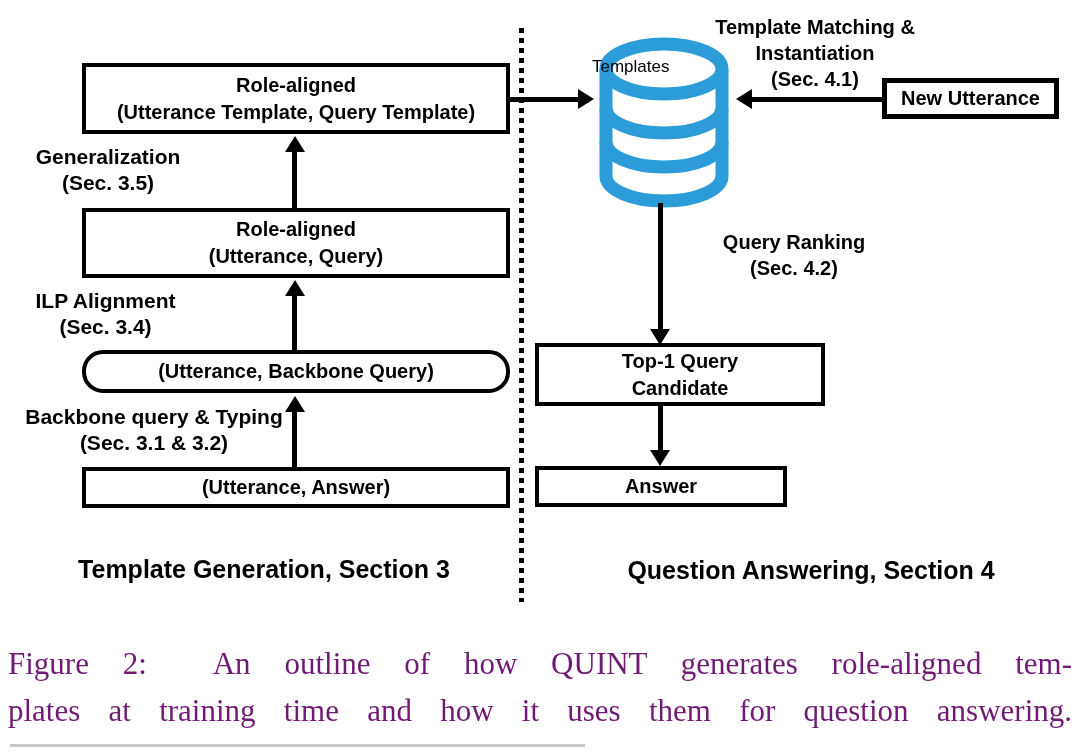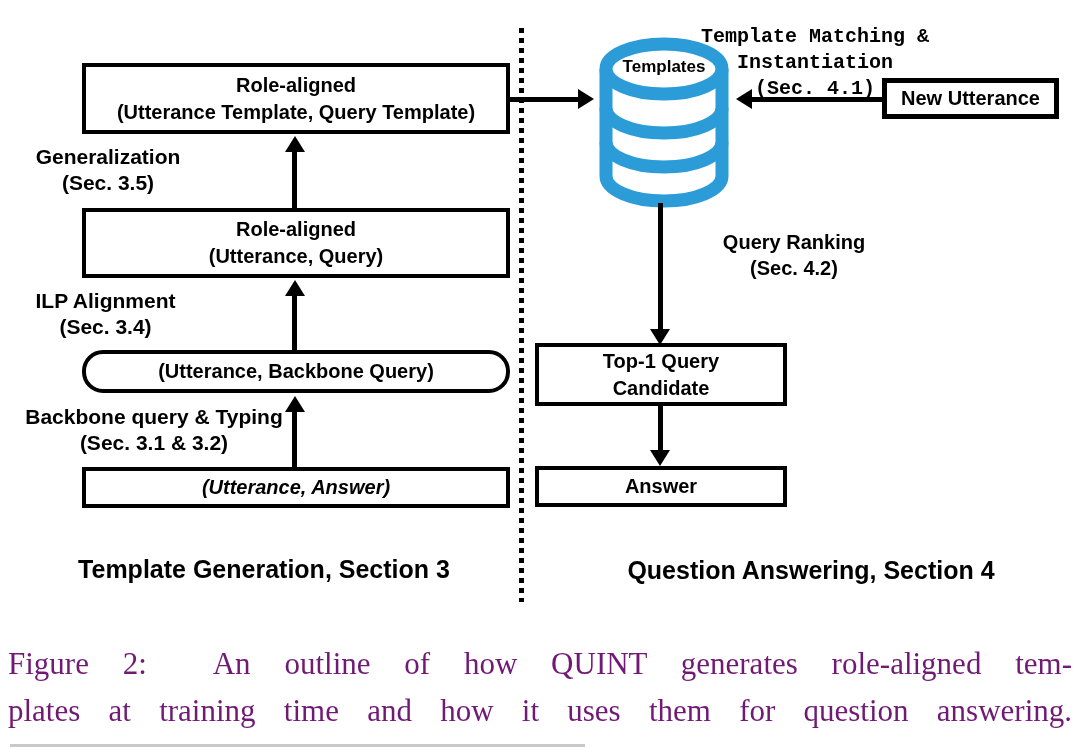--- a/index.html
+++ b/index.html
@@ -30,22 +30,22 @@
   .arr.left{border-top:10px solid transparent;border-bottom:10px solid transparent;border-right:16px solid #000;}
   .arr.right{border-top:10px solid transparent;border-bottom:10px solid transparent;border-left:16px solid #000;}
   
   .divider{
     position:absolute;left:519px;top:28px;width:5px;height:574px;
     background-image:repeating-linear-gradient(to bottom,#000 0 5px,transparent 5px 10px);
   }
   
   .db-icon{position:absolute;left:592px;top:36px;width:144px;height:172px;}
   .db-label{
-    position:absolute;left:592px;top:57px;width:144px;text-align:center;
-    font-weight:bold;font-size:17px;
+    position:absolute;left:592px;top:57px;width:144px;text-align:left;
+    font-weight:normal;font-size:17px;
   }
   
   .caption{position:absolute;left:8px;top:640px;width:1064px;color:#701a75;}
   .caption-line{
     font-family:"Liberation Serif", serif;font-size:31px;line-height:47px;
     text-align:justify;text-align-last:justify;white-space:normal;
   }
   .cutoff-line{position:absolute;left:10px;top:744px;width:575px;height:3px;background:#c9c9c9;}
 </style>
 </head>
@@ -90,42 +90,42 @@
   <div class="stage-label" style="left:8px;top:404px;width:292px;">
     <div>Backbone query &amp; Typing</div>
     <div>(Sec. 3.1 &amp; 3.2)</div>
   </div>
 
   <div>
     <div class="arr up" style="left:285px;top:396px;"></div>
     <div class="vline" style="left:292px;top:410px;width:5px;height:57px;"></div>
   </div>
 
-  <div class="dbox" style="left:82px;top:467px;width:428px;height:41px;font-style:italic;">
+  <div class="dbox" style="left:82px;top:467px;width:428px;height:41px;">
     <span>(Utterance, Answer)</span>
   </div>
 
   <div class="section-title" style="left:22px;top:554px;width:484px;">Template Generation, Section 3</div>
 
   <div class="divider"></div>
 
   <div>
     <div class="hline" style="left:510px;top:97px;width:70px;height:5px;"></div>
     <div class="arr right" style="left:578px;top:89px;"></div>
   </div>
 
   <svg class="db-icon" viewBox="0 0 144 172">
     <path d="M14,33 L14,140 A58,25 0 0 0 130,140 L130,33" fill="#ffffff" stroke-width="13" stroke="#2B9CD8"></path>
     <path d="M14,72 A58,25 0 0 0 130,72" fill="none" stroke-width="13" stroke="#2B9CD8"></path>
     <path d="M14,106 A58,25 0 0 0 130,106" fill="none" stroke-width="13" stroke="#2B9CD8"></path>
     <ellipse cx="72" cy="33" rx="58" ry="25" fill="#ffffff" stroke-width="13" stroke="#2B9CD8"></ellipse>
   </svg>
   <div class="db-label">Templates</div>
 
-  <div class="stage-label small" style="left:696px;top:24px;width:238px;font-family:Liberation Mono, monospace;">
+  <div class="stage-label small" style="left:696px;top:14px;width:238px;">
     <div>Template Matching &amp;</div>
     <div>Instantiation</div>
     <div>(Sec. 4.1)</div>
   </div>
 
   <div>
     <div class="arr left" style="left:736px;top:89px;"></div>
     <div class="hline" style="left:750px;top:97px;width:132px;height:5px;"></div>
   </div>
 
@@ -136,21 +136,21 @@
   <div>
     <div class="vline" style="left:658px;top:203px;width:5px;height:128px;"></div>
     <div class="arr down" style="left:650px;top:329px;"></div>
   </div>
 
   <div class="stage-label small" style="left:698px;top:229px;width:192px;">
     <div>Query Ranking</div>
     <div>(Sec. 4.2)</div>
   </div>
 
-  <div class="dbox" style="left:535px;top:343px;width:252px;height:63px;">
+  <div class="dbox" style="left:535px;top:343px;width:290px;height:63px;">
     <span>Top-1 Query</span>
     <span>Candidate</span>
   </div>
 
   <div>
     <div class="vline" style="left:658px;top:406px;width:5px;height:46px;"></div>
     <div class="arr down" style="left:650px;top:450px;"></div>
   </div>
 
   <div class="dbox" style="left:535px;top:466px;width:252px;height:41px;">

